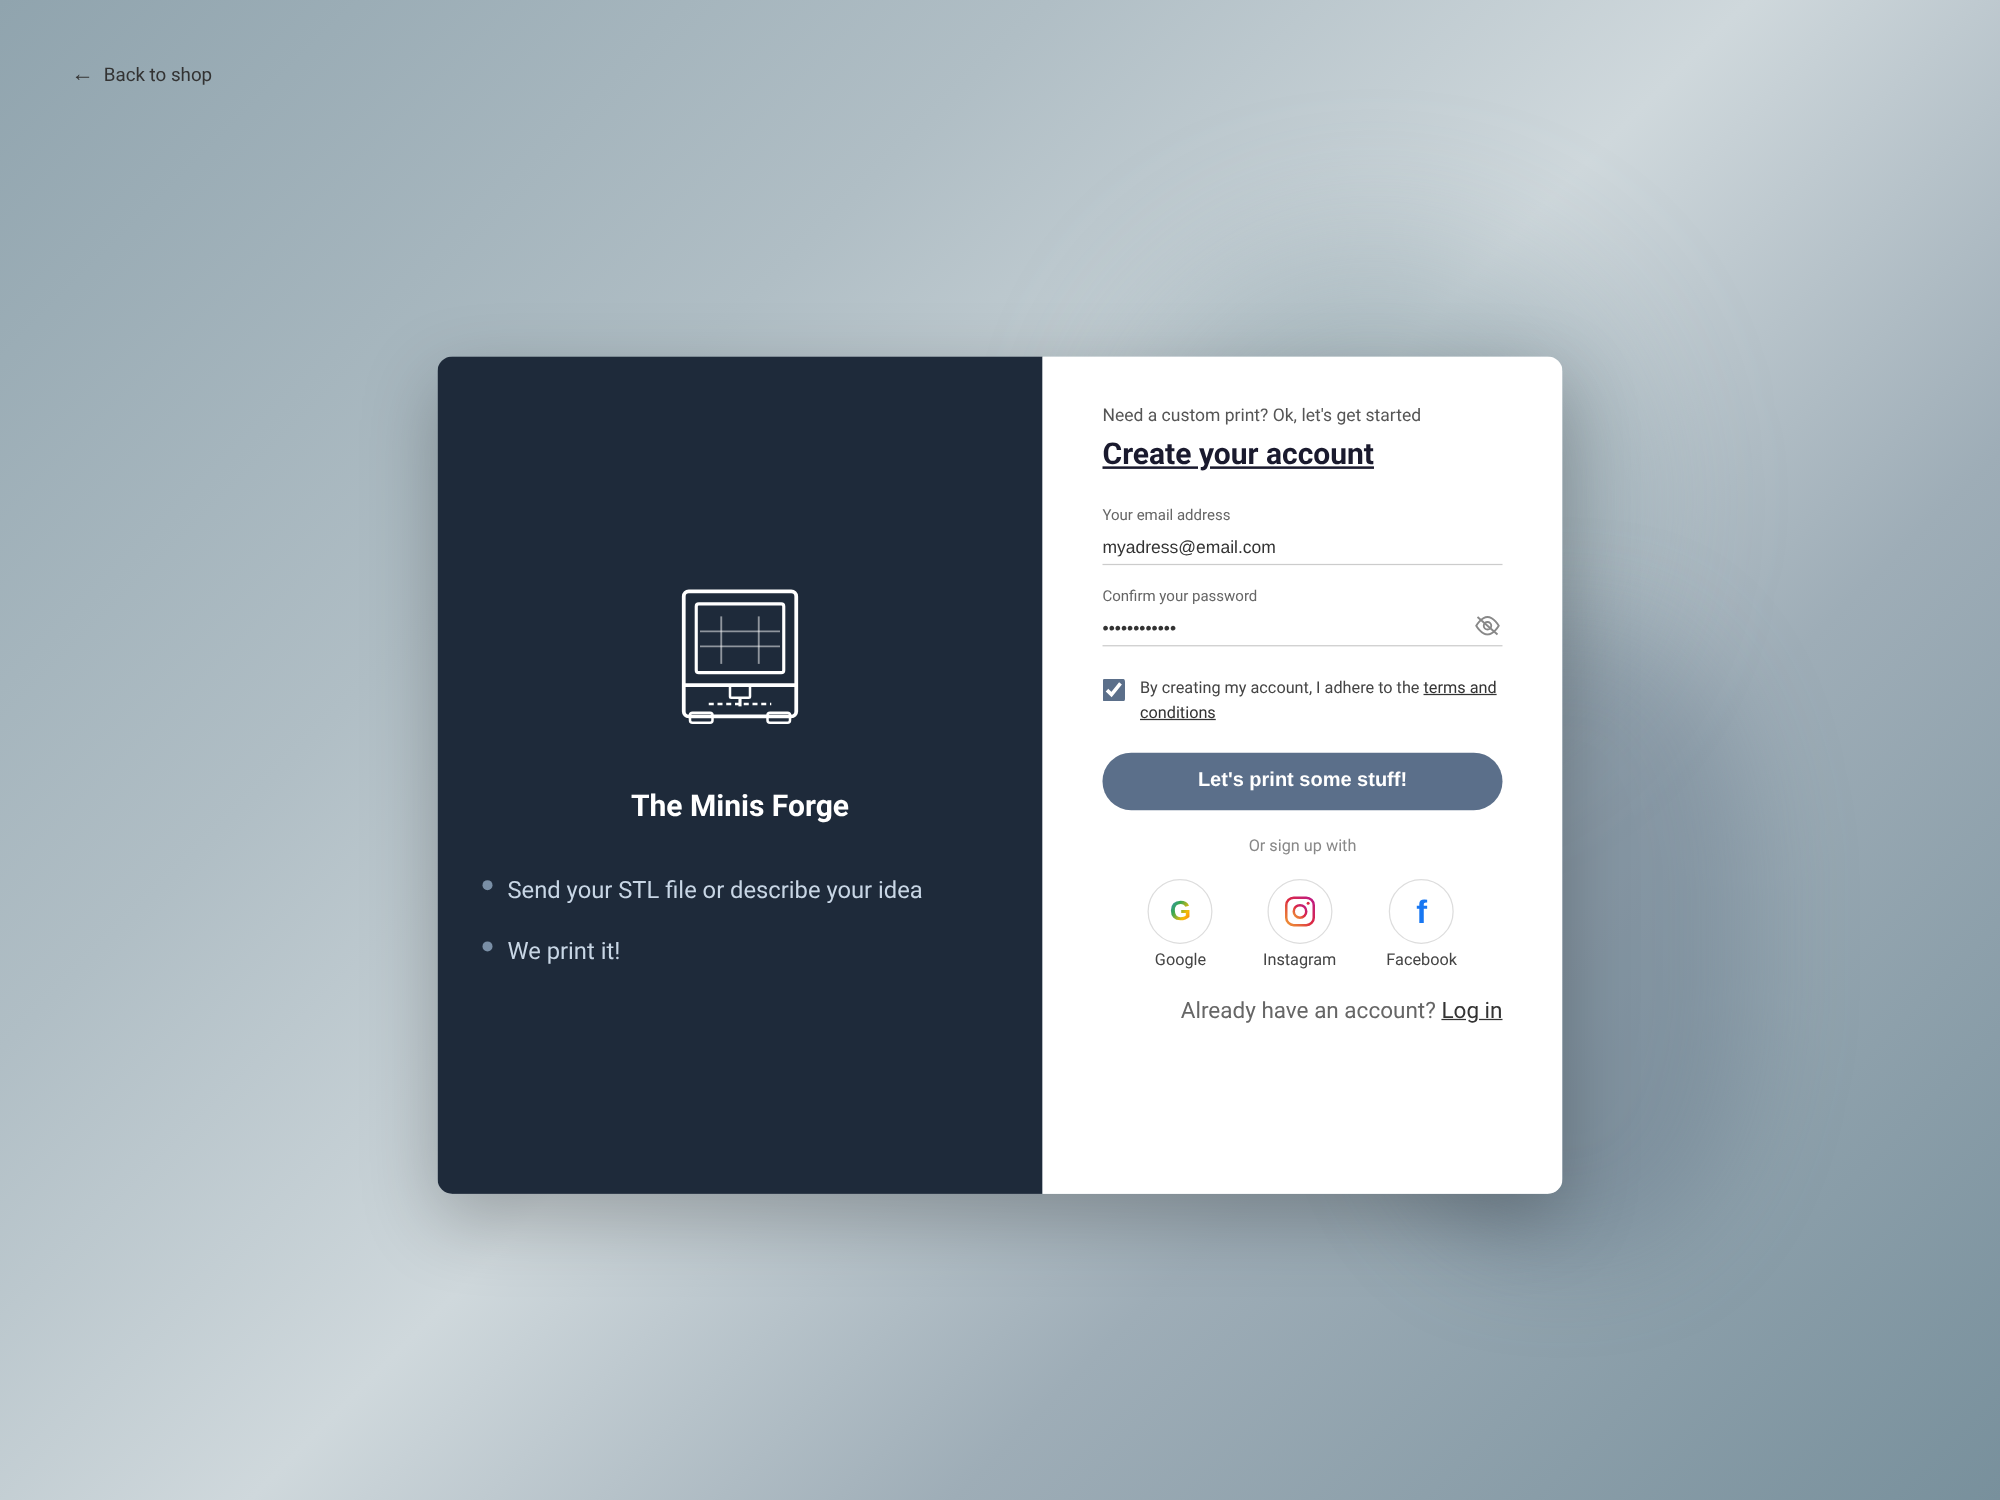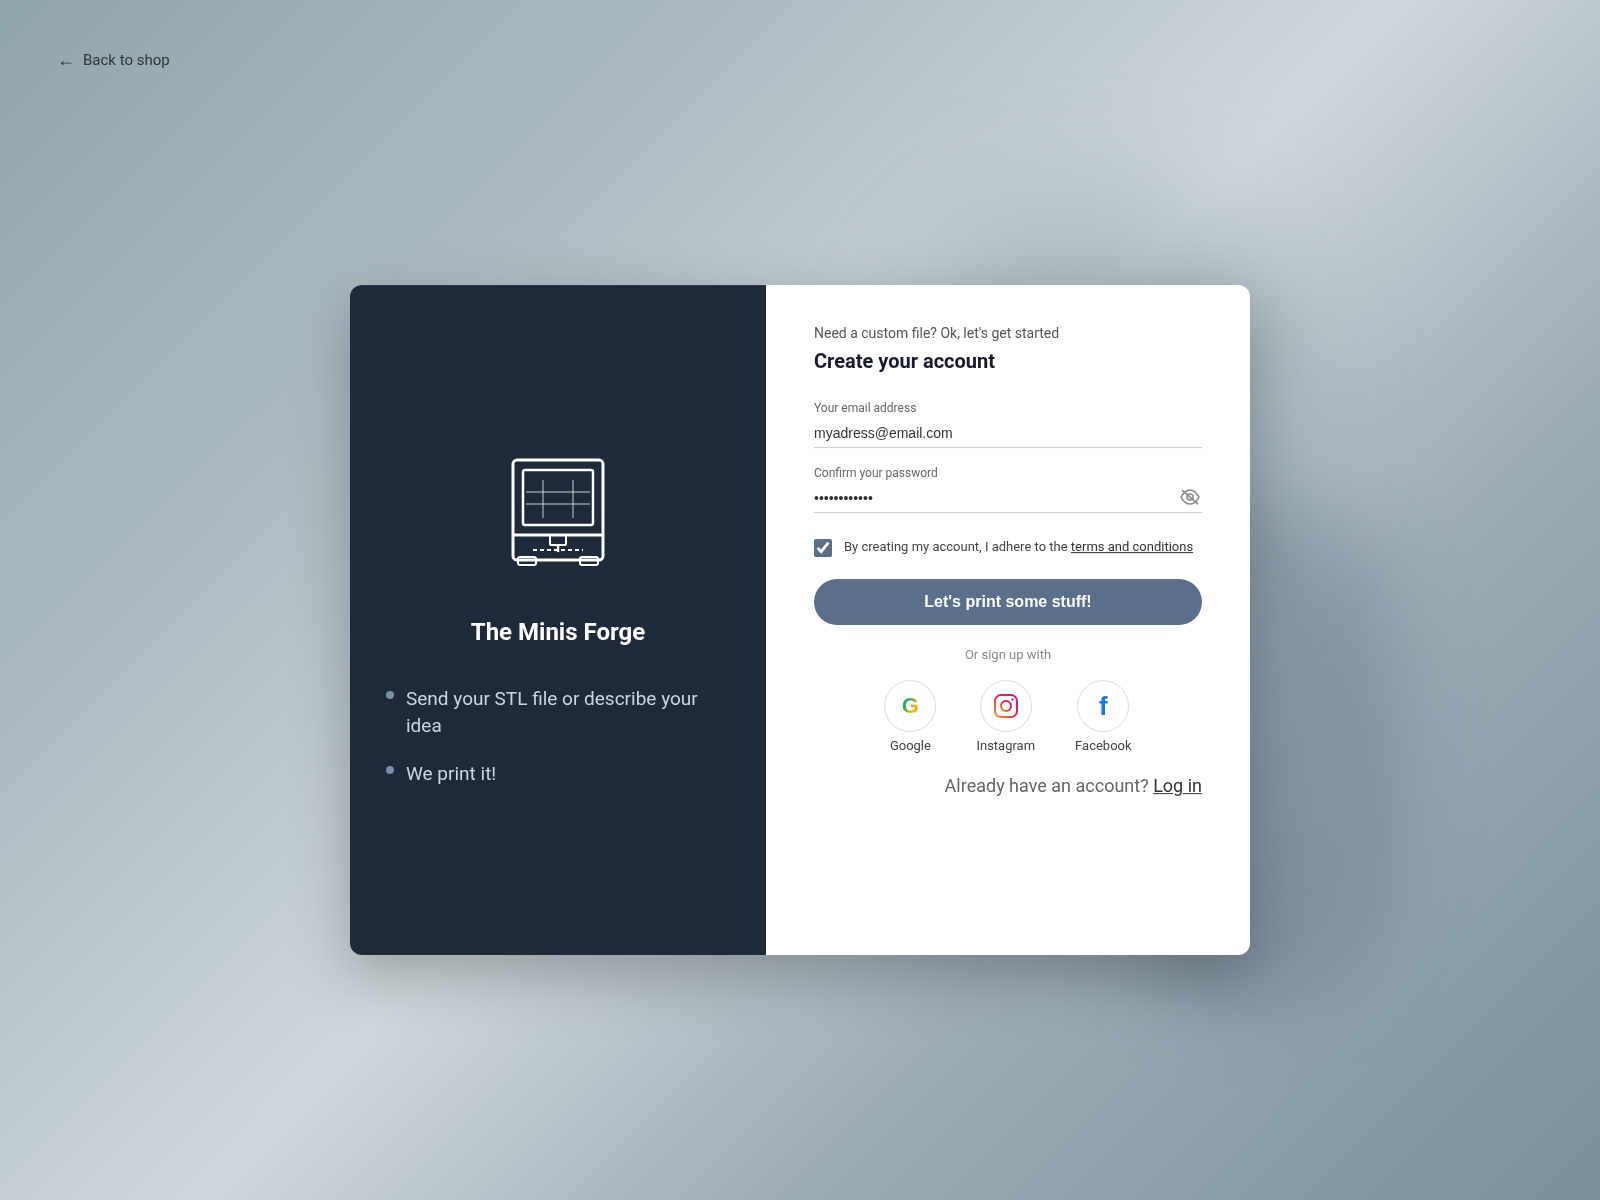--- a/index.html
+++ b/index.html
@@ -65,21 +65,21 @@
       height: 670px;
       display: flex;
       border-radius: 12px;
       overflow: hidden;
       box-shadow: 0 20px 60px rgba(0,0,0,0.25);
       z-index: 5;
     }
 
     
     .left-panel {
-      width: 416px;
+      width: 484px;
       background: #1e2a3a;
       display: flex;
       flex-direction: column;
       align-items: center;
       justify-content: center;
       padding: 40px 36px;
       flex-shrink: 0;
     }
 
     .printer-icon-wrap {
@@ -134,23 +134,24 @@
     }
 
     .subtitle {
       color: #555;
       font-size: 14px;
       margin-bottom: 8px;
     }
 
     .title {
       color: #1a1a2e;
-      font-size: 20px;
+      font-size: 24px;
       font-weight: 700;
       margin-bottom: 28px;
+      text-decoration: underline;
     }
 
     .form-group {
       margin-bottom: 18px;
     }
 
     .form-label {
       display: block;
       font-size: 12px;
       color: #666;
@@ -352,21 +353,21 @@
       </li>
       <li>
         <span class="bullet-dot"></span>
         <span>We print it!</span>
       </li>
     </ul>
   </div>
 
   <div class="right-panel">
 
-    <p class="subtitle">Need a custom file? Ok, let's get started</p>
+    <p class="subtitle">Need a custom print? Ok, let's get started</p>
     <h1 class="title">Create your account</h1>
 
     <div class="form-group">
       <label class="form-label">Your email address</label>
       <div class="form-input-wrap">
         <input type="email" class="form-input" value="myadress@email.com" style="">
       </div>
     </div>
 
 

